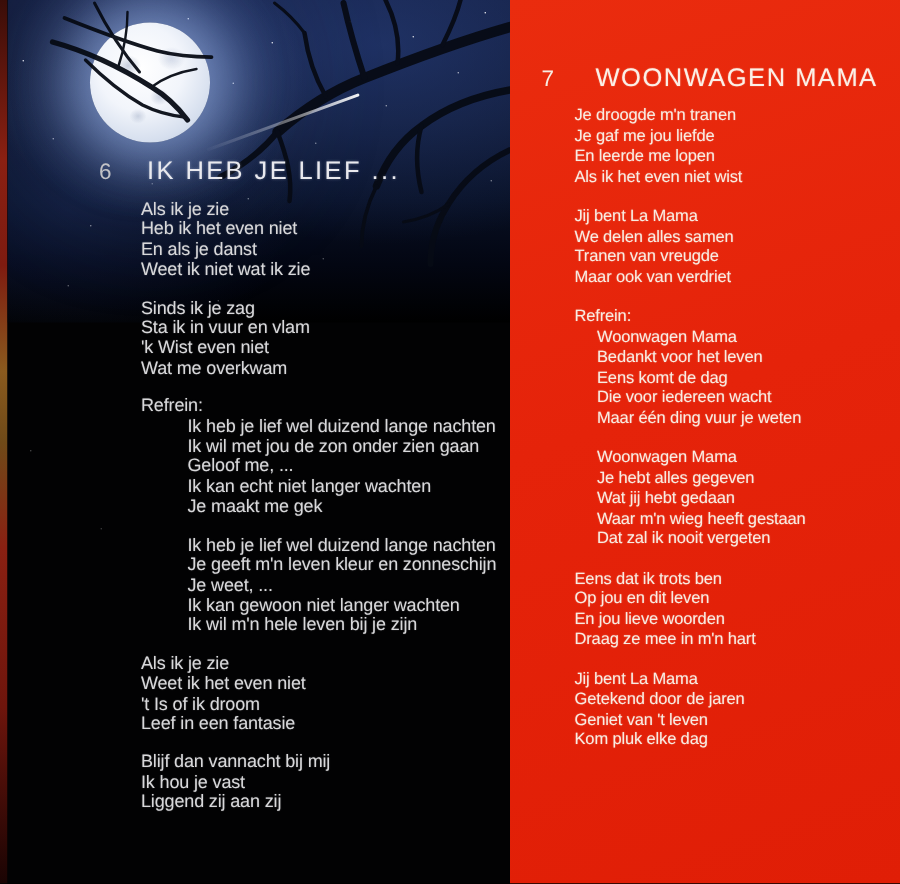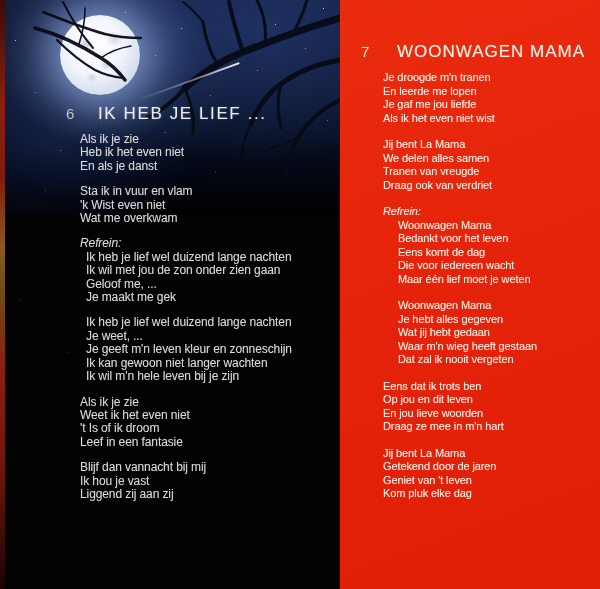--- a/index.html
+++ b/index.html
@@ -67,25 +67,25 @@
     position:absolute;left:61px;top:104px;display:flex;align-items:baseline;
   }
   .song-header-left .track-number{
     width:32px;font-size:15px;color:#c2c2c6;font-family:"Liberation Sans",sans-serif;
   }
   .song-header-left .song-title{
     font-family:Liberation Sans, sans-serif;font-size:17px;letter-spacing:1.6px;
     color:#e9e9ee;text-shadow:0 0 2px rgba(220,228,255,0.35);white-space:nowrap;
   }
   .lyrics-left{
-    position:absolute;left:75px;top:133px;font-size:12px;line-height:13.4px;
+    position:absolute;left:89px;top:133px;font-size:12px;line-height:13.4px;
     color:#d8d8da;text-shadow:0 0 1px rgba(230,230,235,0.35);letter-spacing:-0.1px;
   }
   .lyrics-left .stanza{margin-bottom:12px;}
-  .lyrics-left .stanza.indent .line{margin-left:6px;}
+  .lyrics-left .stanza.indent .line{margin-left:31px;}
 
   
   .page-right{
     position:absolute;left:340px;top:0;width:260px;height:589px;
     background:linear-gradient(160deg,#ea2c0e 0%,#e5230a 45%,#e01e06 100%);
     overflow:hidden;
   }
   .song-header-right{
     position:absolute;left:21px;top:42px;display:flex;align-items:baseline;
   }
@@ -94,21 +94,21 @@
     font-size:17px;letter-spacing:1px;color:#fbf0e7;white-space:nowrap;
     text-shadow:0 0 1px rgba(255,240,230,0.5);
   }
   .lyrics-right{
     position:absolute;left:43px;top:71px;font-size:11px;line-height:13.5px;
     color:#f8ece2;text-shadow:0 0 1px rgba(255,240,230,0.45);letter-spacing:-0.1px;
   }
   .lyrics-right .stanza{margin-bottom:13px;}
   .lyrics-right .stanza.indent .line{margin-left:15px;}
 
-  .refrain-label{font-style:italic;}
+  .refrain-label{}
 </style>
 </head>
 <body>
 
 <div class="booklet">
 
   <div class="spine"></div>
 
   <div class="page-left">
     <div class="sky">
@@ -142,37 +142,40 @@
 
     <div class="song-header-left">
       <span class="track-number">6</span>
       <span class="song-title">IK HEB JE LIEF ...</span>
     </div>
     <div class="lyrics-left" style="color: rgb(216, 216, 218);">
         <div class="stanza">
           <div class="line">Als ik je zie</div>
           <div class="line">Heb ik het even niet</div>
           <div class="line">En als je danst</div>
-        </div>
-        <div class="stanza">
+          <div class="line">Weet ik niet wat ik zie</div>
+        </div>
+        <div class="stanza">
+          <div class="line">Sinds ik je zag</div>
           <div class="line">Sta ik in vuur en vlam</div>
           <div class="line">'k Wist even niet</div>
           <div class="line">Wat me overkwam</div>
         </div>
         <div class="stanza indent">
           <div class="refrain-label">Refrein:</div>
           <div class="line">Ik heb je lief wel duizend lange nachten</div>
           <div class="line">Ik wil met jou de zon onder zien gaan</div>
           <div class="line">Geloof me, ...</div>
+          <div class="line">Ik kan echt niet langer wachten</div>
           <div class="line">Je maakt me gek</div>
         </div>
         <div class="stanza indent">
           <div class="line">Ik heb je lief wel duizend lange nachten</div>
+          <div class="line">Je geeft m'n leven kleur en zonneschijn</div>
           <div class="line">Je weet, ...</div>
-          <div class="line">Je geeft m'n leven kleur en zonneschijn</div>
           <div class="line">Ik kan gewoon niet langer wachten</div>
           <div class="line">Ik wil m'n hele leven bij je zijn</div>
         </div>
         <div class="stanza">
           <div class="line">Als ik je zie</div>
           <div class="line">Weet ik het even niet</div>
           <div class="line">'t Is of ik droom</div>
           <div class="line">Leef in een fantasie</div>
         </div>
         <div class="stanza">
@@ -184,37 +187,37 @@
   </div>
 
   <div class="page-right">
     <div class="song-header-right">
       <span class="track-number">7</span>
       <span class="song-title">WOONWAGEN MAMA</span>
     </div>
     <div class="lyrics-right" style="color: rgb(248, 236, 226);">
         <div class="stanza">
           <div class="line">Je droogde m'n tranen</div>
+          <div class="line">Je gaf me jou liefde</div>
           <div class="line">En leerde me lopen</div>
-          <div class="line">Je gaf me jou liefde</div>
           <div class="line">Als ik het even niet wist</div>
         </div>
         <div class="stanza">
           <div class="line">Jij bent La Mama</div>
           <div class="line">We delen alles samen</div>
           <div class="line">Tranen van vreugde</div>
-          <div class="line">Draag ook van verdriet</div>
+          <div class="line">Maar ook van verdriet</div>
         </div>
         <div class="stanza indent">
           <div class="refrain-label">Refrein:</div>
           <div class="line">Woonwagen Mama</div>
           <div class="line">Bedankt voor het leven</div>
           <div class="line">Eens komt de dag</div>
           <div class="line">Die voor iedereen wacht</div>
-          <div class="line">Maar één lief moet je weten</div>
+          <div class="line">Maar één ding vuur je weten</div>
         </div>
         <div class="stanza indent">
           <div class="line">Woonwagen Mama</div>
           <div class="line">Je hebt alles gegeven</div>
           <div class="line">Wat jij hebt gedaan</div>
           <div class="line">Waar m'n wieg heeft gestaan</div>
           <div class="line">Dat zal ik nooit vergeten</div>
         </div>
         <div class="stanza">
           <div class="line">Eens dat ik trots ben</div>

